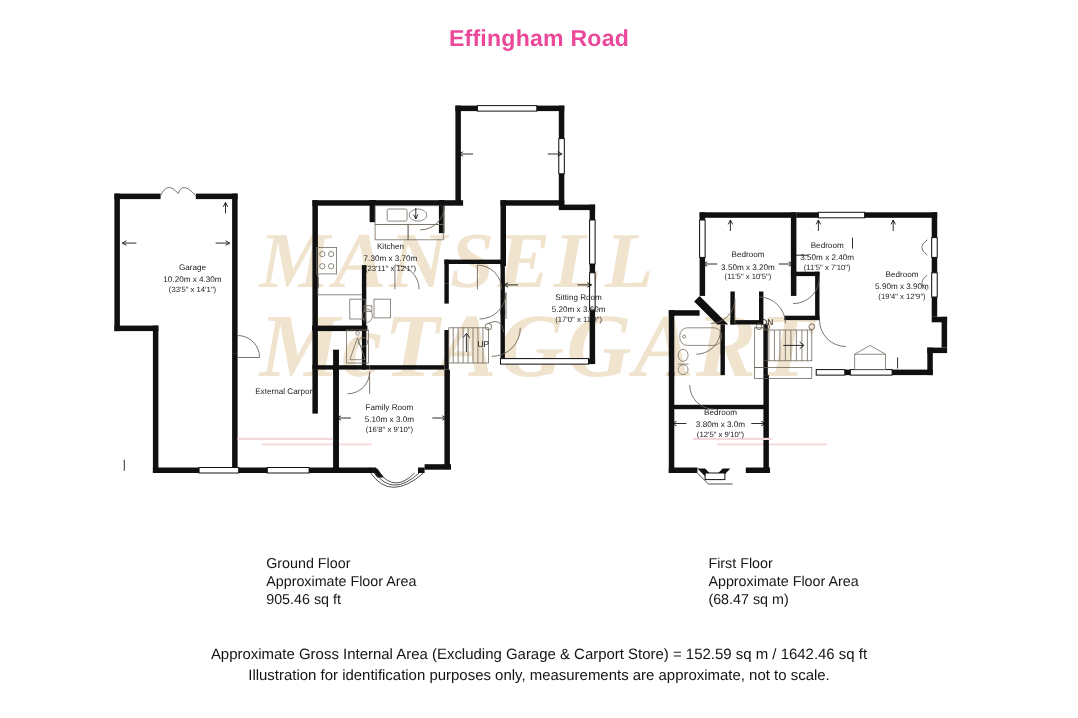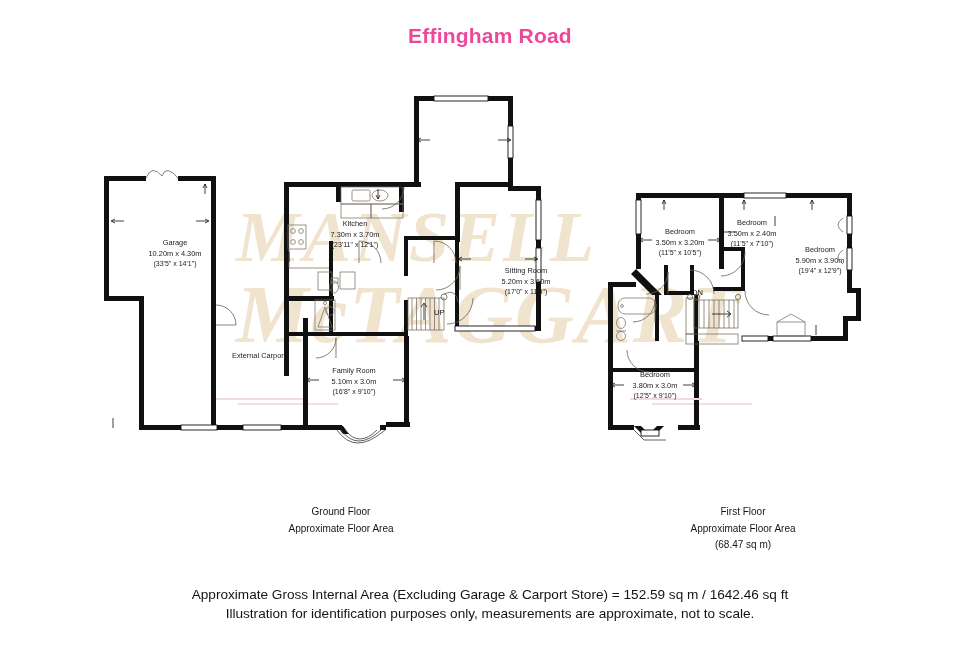--- a/index.html
+++ b/index.html
@@ -102,22 +102,22 @@
     position: absolute;
     z-index: 4;
     font-size: 7.6px;
     color: #111;
     white-space: nowrap;
   }
   
   .floor-summary {
     position: absolute;
     z-index: 3;
-    text-align: center;
-    font-size: 10px;
+    text-align: left;
+    font-size: 13px;
     line-height: 16.5px;
     color: #161616;
     white-space: nowrap;
   }
   .disclaimer {
     position: absolute;
     z-index: 3;
     left: 0;
     width: 980px;
     text-align: center;
@@ -523,20 +523,21 @@
     <div class="nm">Bedroom</div>
     <div class="m">3.80m x 3.0m</div>
     <div class="ft">(12'5" x 9'10")</div>
   </div>
 
   <div class="stair-label" style="left:692px; top:288px;">DN</div>
 
   <div class="floor-summary" style="left:242px; top:504px; width:198px;">
     <div>Ground Floor</div>
     <div>Approximate Floor Area</div>
+    <div>905.46 sq ft</div>
   </div>
 
   <div class="floor-summary" style="left:644px; top:504px; width:198px;">
     <div>First Floor</div>
     <div>Approximate Floor Area</div>
     <div>(68.47 sq m)</div>
   </div>
 
   <div class="disclaimer" style="top:585px;">
     <div>Approximate Gross Internal Area (Excluding Garage &amp; Carport Store) = 152.59 sq m / 1642.46 sq ft</div>

